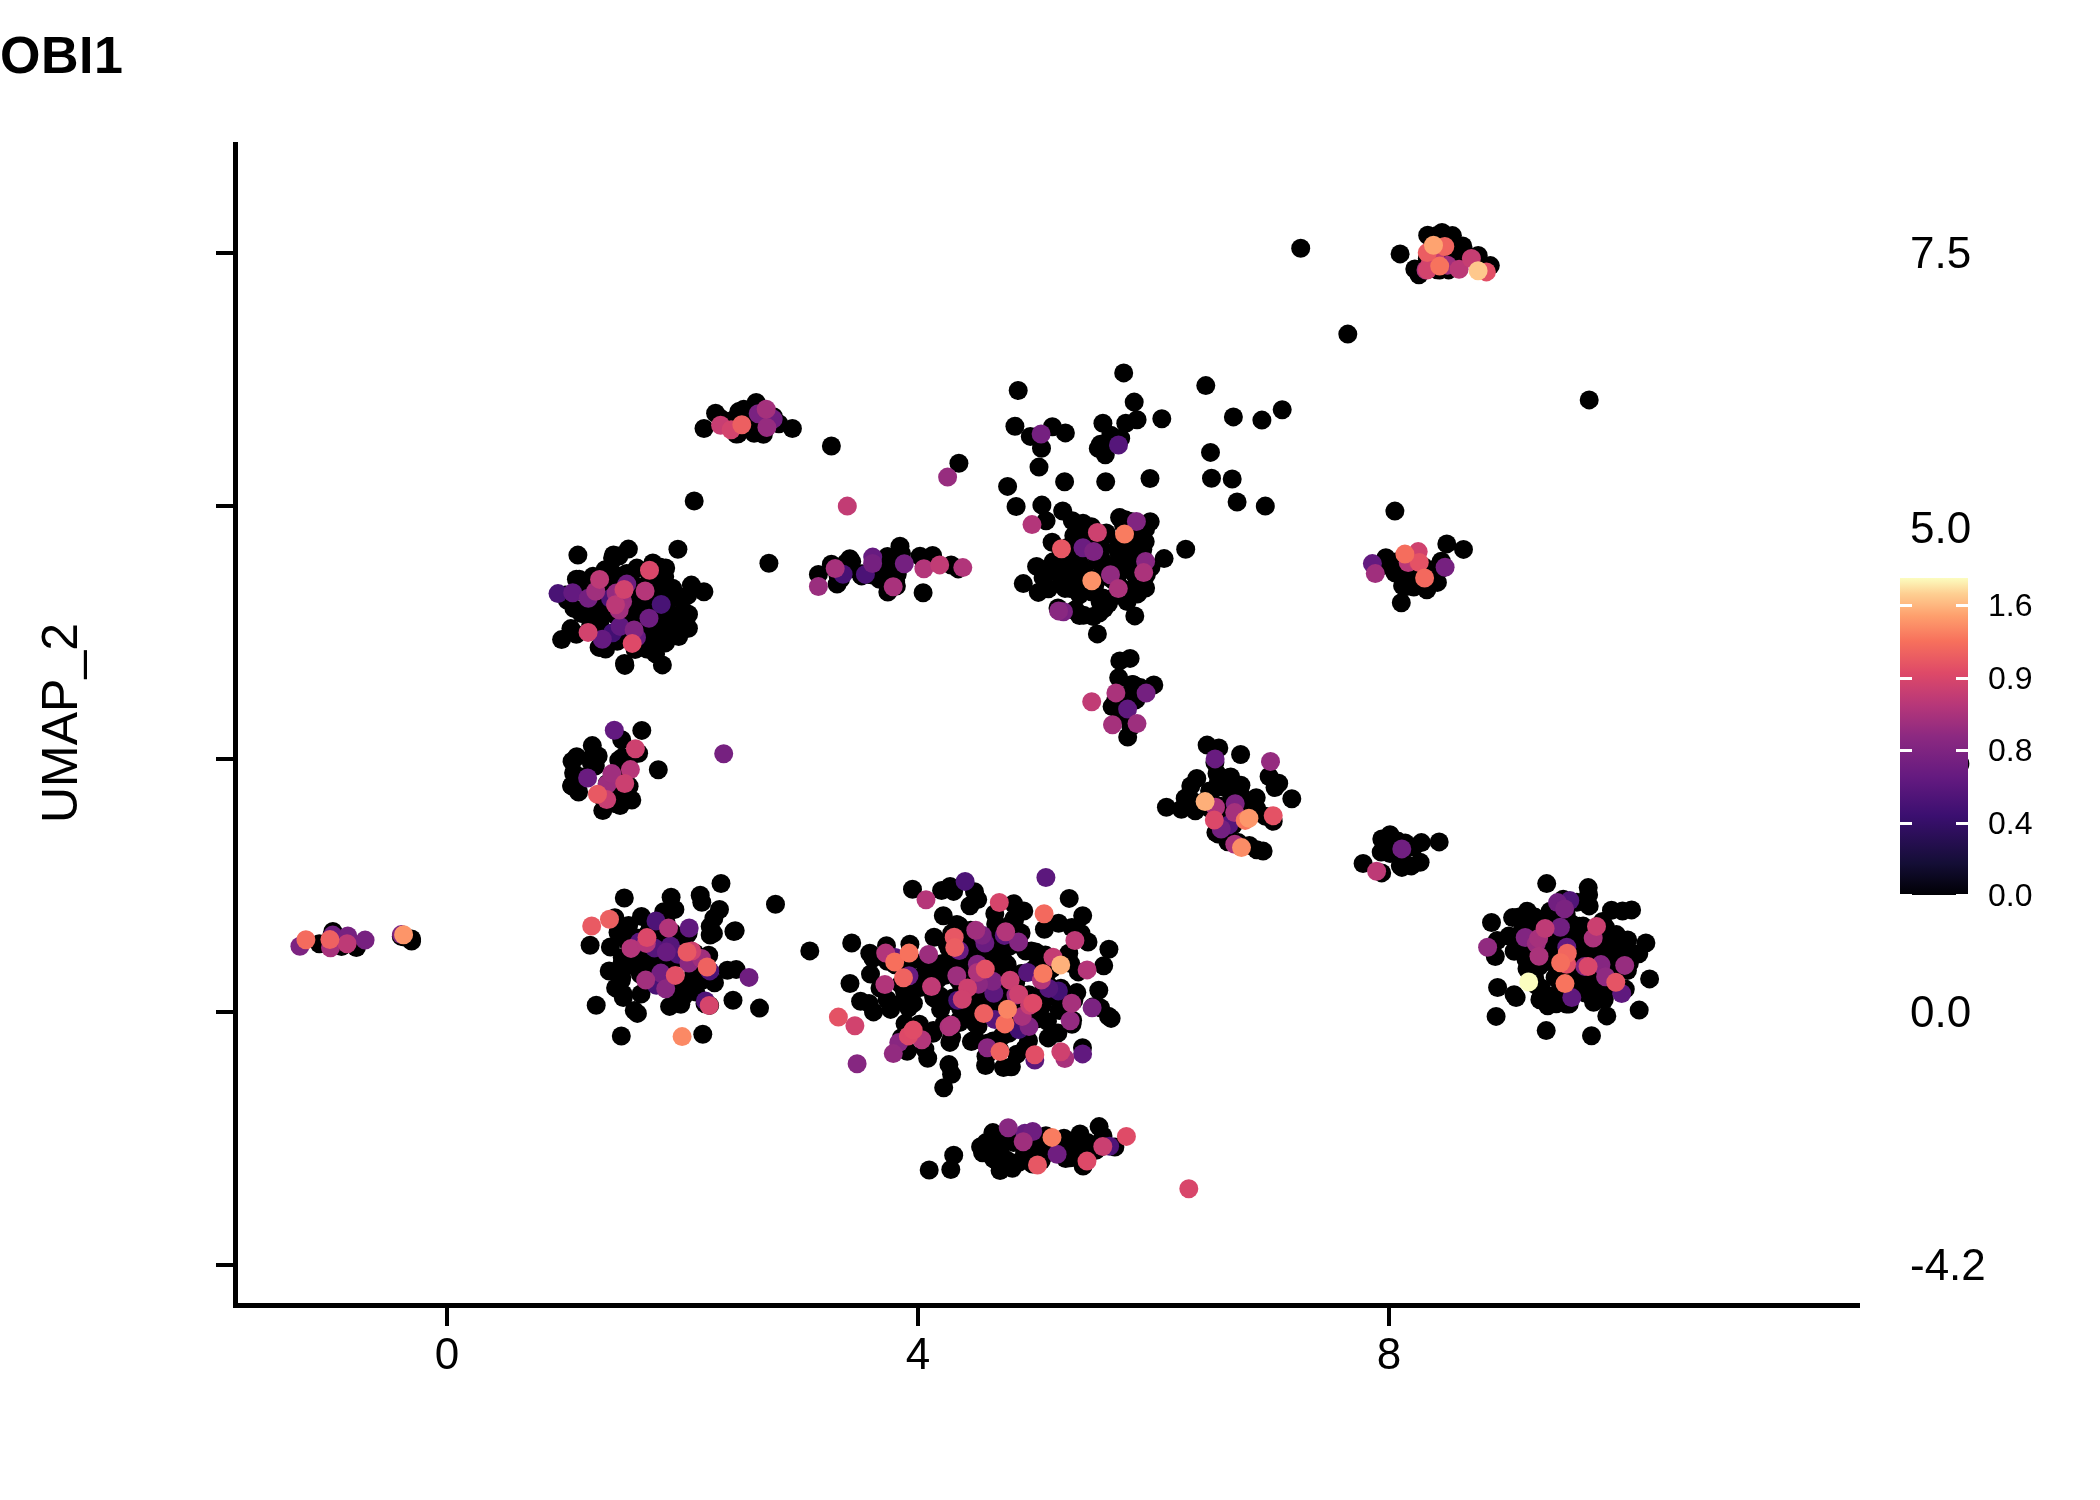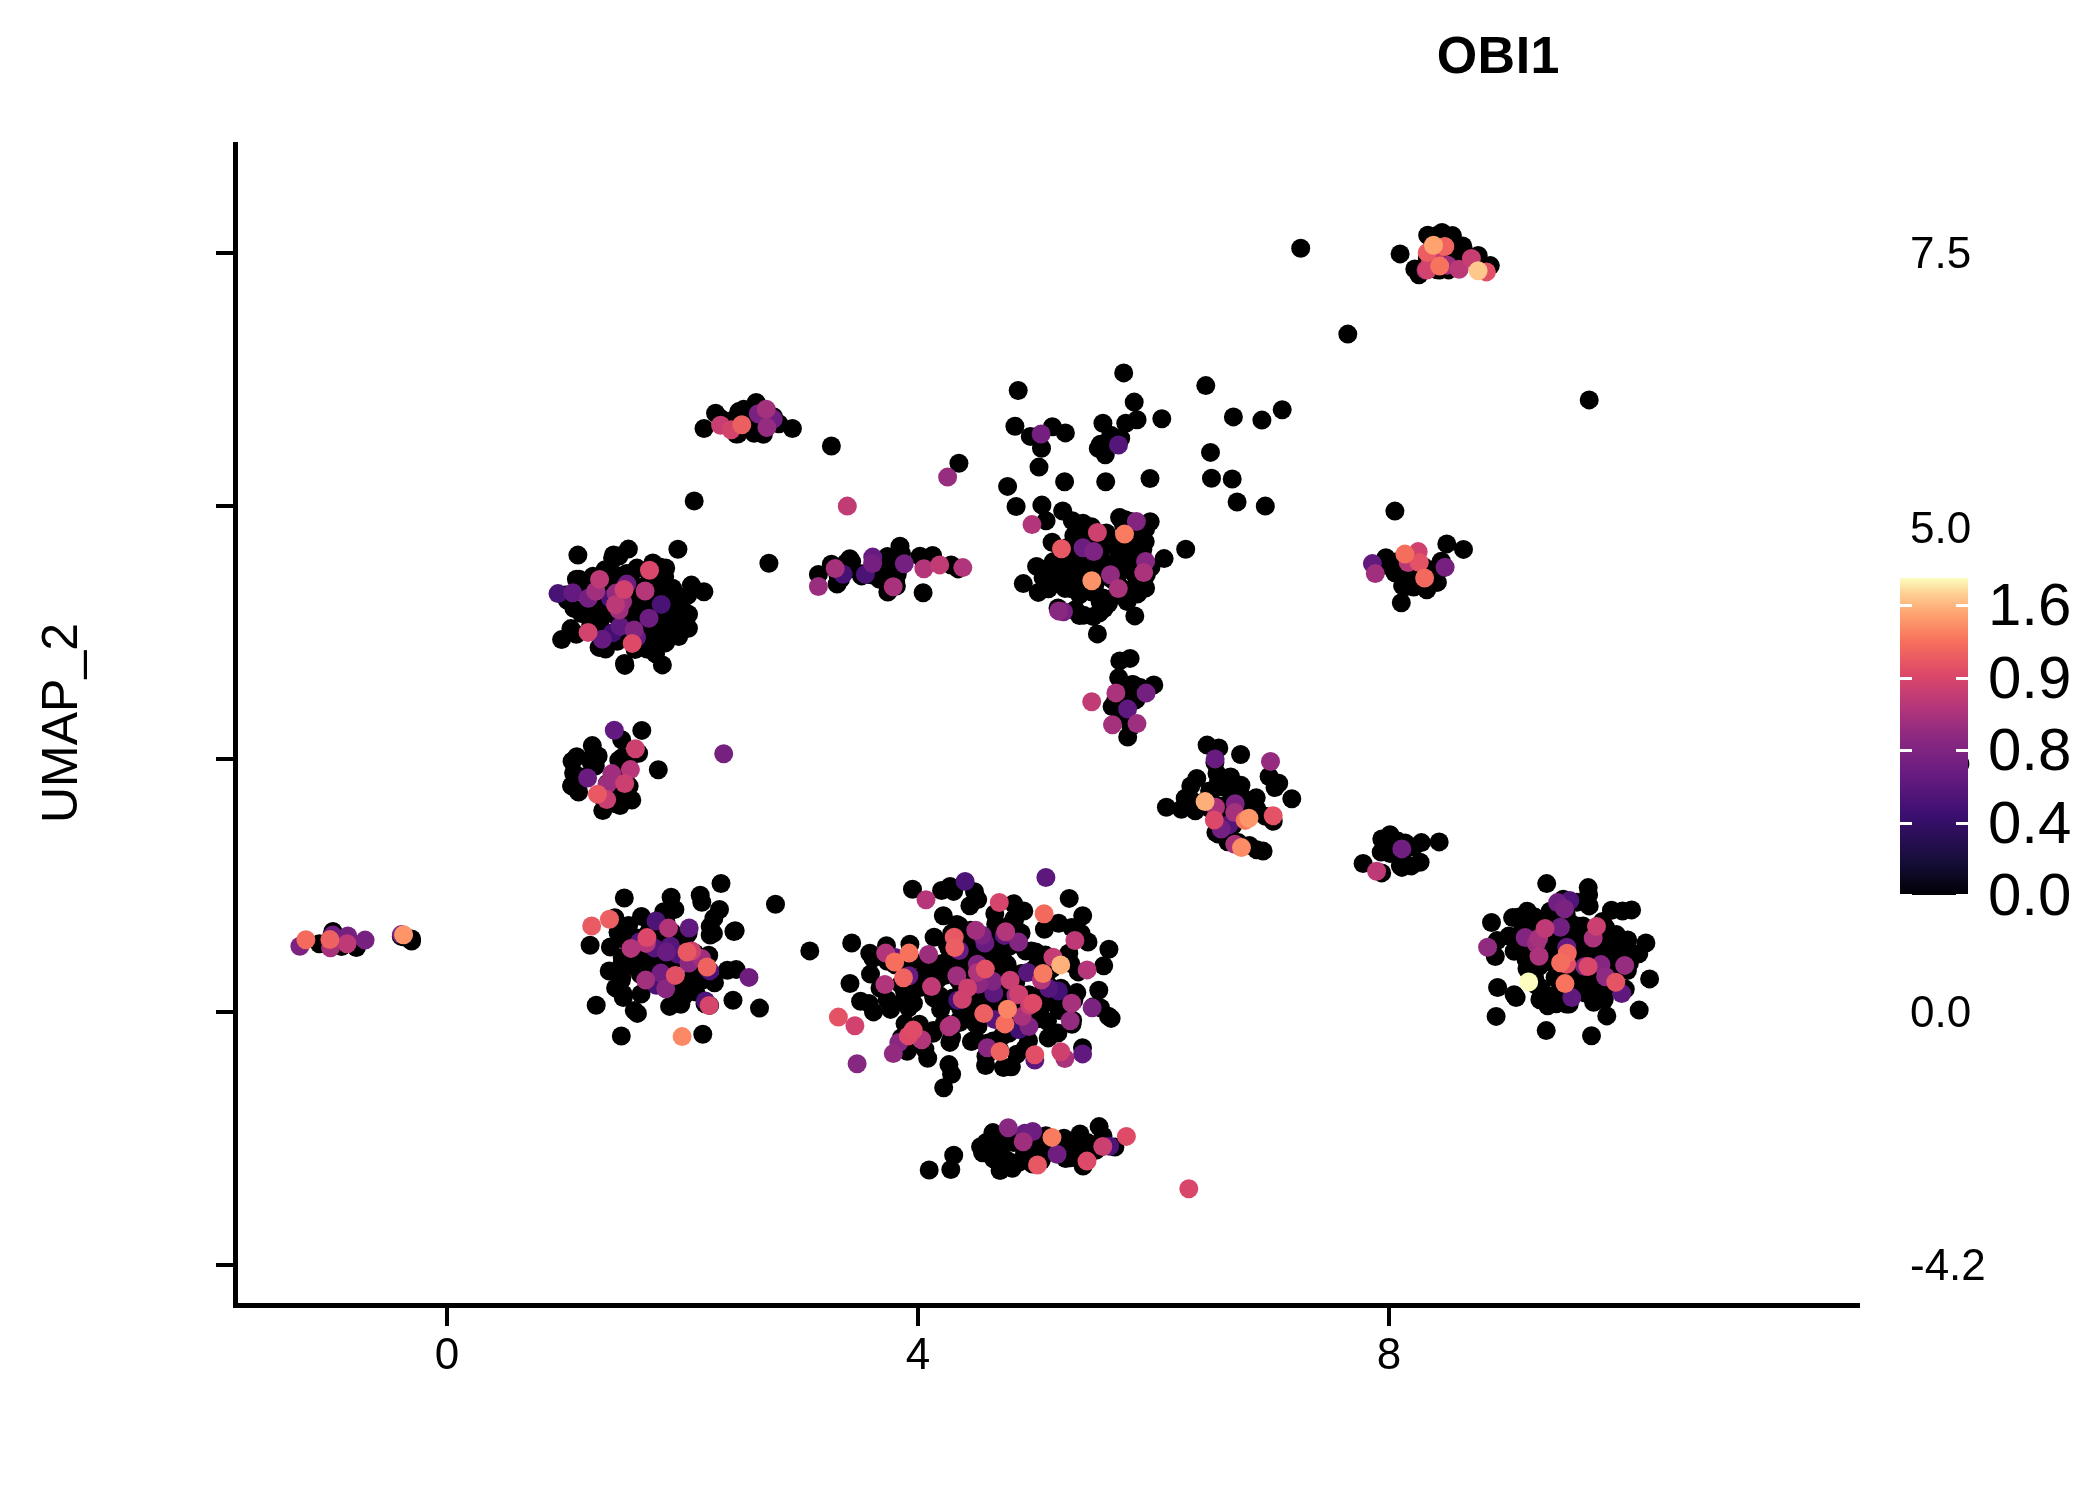--- a/index.html
+++ b/index.html
@@ -19,21 +19,21 @@
     width: 2100px;
     height: 1500px;
     background: #ffffff;
   }
   
   #plot-title {
     position: absolute;
     left: 0;
     top: 24px;
     width: 1560px;
-    text-align: right;
+    text-align: left;
     font-size: 52px;
     font-weight: bold;
     letter-spacing: 0.5px;
     line-height: 62px;
   }
   #axis-line-y {
     position: absolute;
     left: 233px;
     top: 142px;
     width: 5px;
@@ -147,21 +147,21 @@
     height: 3px;
     width: 12px;
     background: #ffffff;
     display: block;
   }
   .legend-tick i.l { left: 0; }
   .legend-tick i.r { right: 0; }
   .legend-label {
     position: absolute;
     left: 88px;
-    font-size: 60px;
+    font-size: 32px;
     line-height: 44px;
     white-space: nowrap;
   }
 </style>
 </head>
 <body>
 
 <div id="figure">
 
   <div id="plot-title">OBI1</div>

